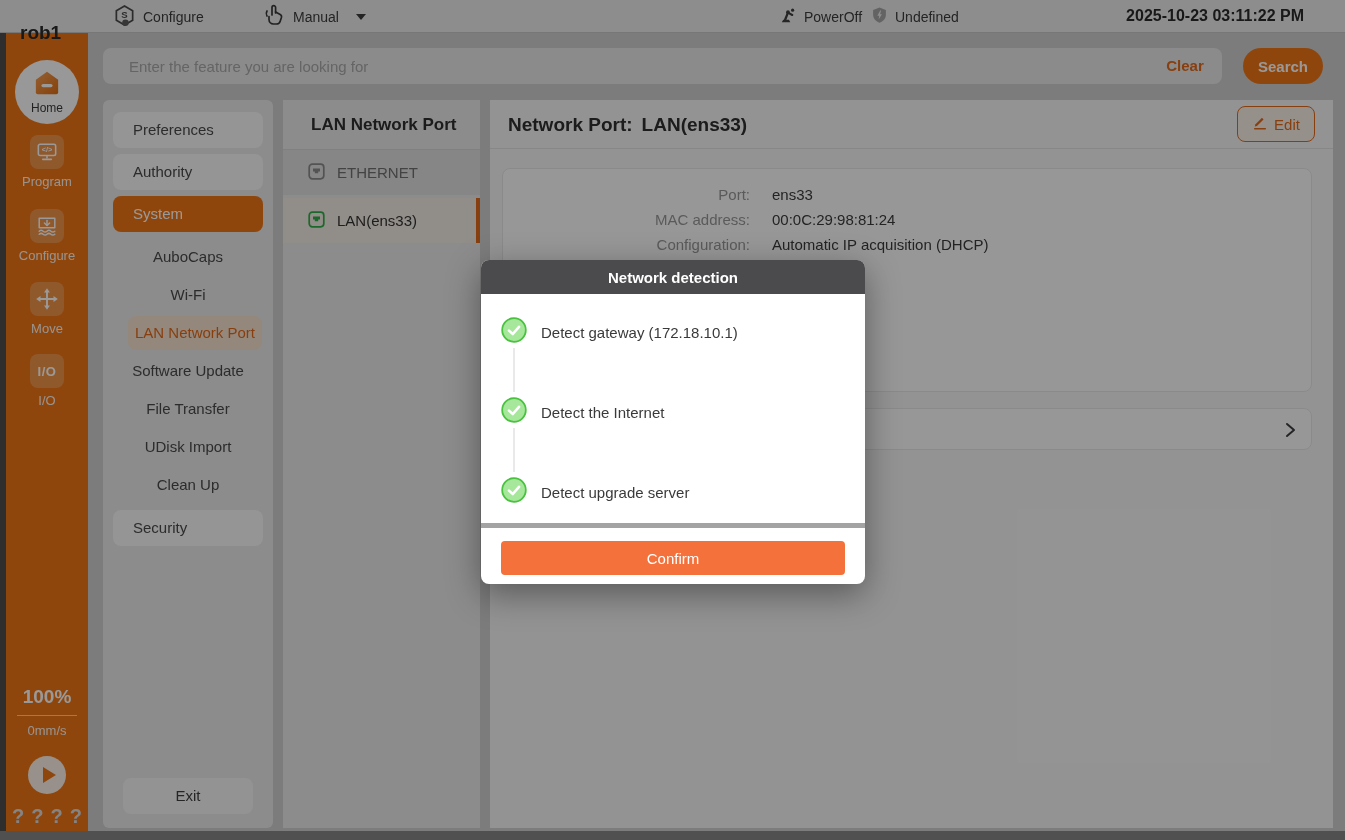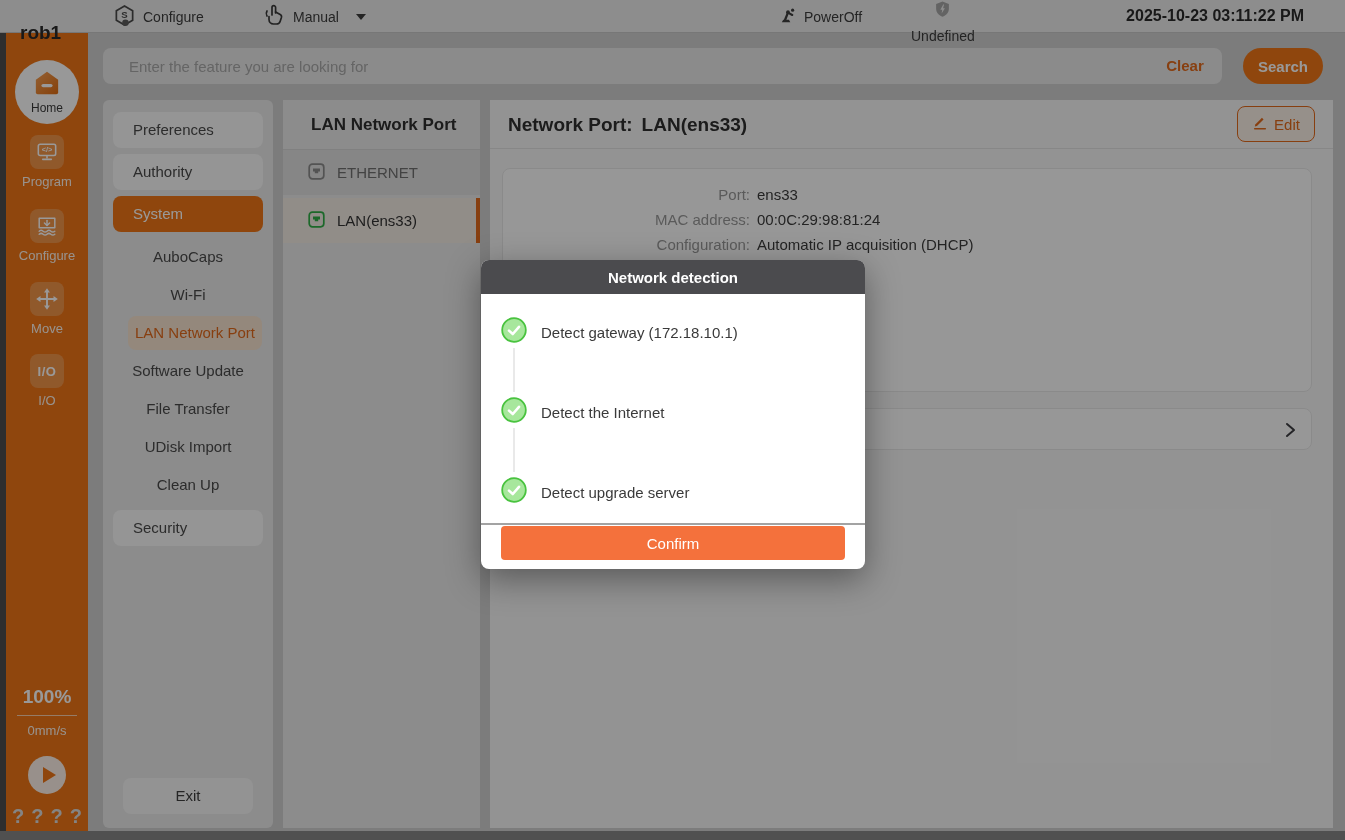--- a/index.html
+++ b/index.html
@@ -4,21 +4,21 @@
 <style>
   * { margin:0; padding:0; box-sizing:border-box; }
   html,body { width:1345px; height:840px; }
   body { font-family:"Liberation Sans", sans-serif; }
   .screen { position:relative; width:1345px; height:840px; background:#cfcfcf; overflow:hidden; }
 
   
   .topbar { position:absolute; left:0; top:0; width:1345px; height:33px; background:#ececec; border-bottom:1px solid #c6c6c6; z-index:2; }
   .robot-name { position:absolute; left:20px; top:5px; font-size:19px; font-weight:bold; color:#2b2b2b;margin-top:17px; }
   .tb-group { position:absolute; top:0; height:33px; display:flex; align-items:center; gap:7px; font-size:14px; color:#3c3c3c; }
-  .tb-sim { left:113px; } .tb-mode { left:262px; } .tb-power { left:778px; } .tb-safety { left:911px;flex-direction:column; }
+  .tb-sim { left:113px; } .tb-mode { left:262px; } .tb-power { left:778px; } .tb-safety { left:871px; }
   .tb-caret { width:0; height:0; border-left:5px solid transparent; border-right:5px solid transparent; border-top:6px solid #3c3c3c; margin-left:10px; }
   .tb-datetime { position:absolute; right:41px; top:7px; font-size:16px; font-weight:bold; color:#2b2b2b; }
 
   
   .search-input { position:absolute; left:103px; top:48px; width:1119px; height:36px; background:#e8e8e8; border:none; border-radius:8px; padding:0 70px 0 26px; font-size:15px; color:#444; font-family:"Liberation Sans", sans-serif; }
   .search-input::placeholder { color:#a8a8a8; }
   .clear-link { position:absolute; left:1155px; top:57px; width:60px; text-align:center; font-size:15px; font-weight:bold; color:#e2691b; cursor:pointer; }
   .search-btn { position:absolute; left:1243px; top:48px; width:80px; height:36px; border:none; border-radius:18px; background:#ee7617; color:#fff; font-size:15px; font-weight:bold; font-family:"Liberation Sans", sans-serif; cursor:pointer; }
 
   
@@ -56,33 +56,33 @@
 
   
   .content-panel { position:absolute; left:490px; top:100px; width:843px; height:728px; background:#f6f6f6; }
   .content-header { position:relative; height:49px; border-bottom:1px solid #e2e2e2; }
   .content-title { position:absolute; left:18px; top:0; line-height:49px; font-size:19px; font-weight:bold; color:#2f2f2f; }
   .content-title .val { margin-left:9px; }
   .edit-btn { position:absolute; right:18px; top:6px; width:78px; height:36px; border:1px solid #e2691b; border-radius:8px; background:#fbf1e7; color:#e2691b; font-size:15px; display:flex; align-items:center; justify-content:center; gap:6px; cursor:pointer; }
   .detail-card { position:absolute; left:12px; top:68px; width:810px; height:224px; background:#fcfcfc; border:1px solid #e7e7e7; border-radius:8px; padding-top:13px; }
   .field-row { display:grid; grid-template-columns:247px 1fr; column-gap:7px; line-height:25px; font-size:15px; }
   .field-row .f-label { text-align:right; color:#979797; }
-  .field-row .f-value { color:#3b3b3b; }
+  .field-row .f-value { color:#3b3b3b;margin-left:15px; }
   .detect-card { position:absolute; left:12px; top:308px; width:810px; height:42px; background:#fcfcfc; border:1px solid #e7e7e7; border-radius:8px; cursor:pointer; }
   .detect-card .chev { position:absolute; right:12px; top:11px; }
 
   
   .dim-overlay { position:absolute; inset:0; background:rgba(0,0,0,.40); z-index:50; }
   .modal { position:absolute; left:481px; top:260px; width:384px; background:#fff; border-radius:8px; overflow:hidden; box-shadow:0 10px 34px rgba(0,0,0,.4); z-index:60; }
   .modal-header { height:34px; background:#4b4b4e; color:#fff; font-size:15px; font-weight:bold; display:flex; align-items:center; justify-content:center; }
   .modal-body { position:relative; height:229px; }
   .step { position:absolute; left:20px; display:flex; align-items:center; gap:14px; }
   .step .txt { font-size:15px; color:#3a3a3a; }
   .connector { position:absolute; left:32px; width:2px; height:44px; background:#e9e9e9; }
-  .modal-footer { border-top:2px solid #a3a3a3; padding:1px 20px 9px; }
+  .modal-footer { border-top:5px solid #a3a3a3; padding:13px 20px 9px; }
   .confirm-btn { width:100%; height:34px; border:none; border-radius:4px; background:#f4713c; color:#fff; font-size:15px; font-family:"Liberation Sans", sans-serif; cursor:pointer; }
 </style>
 </head>
 <body>
 
 <div class="screen">
 
   <div class="topbar">
     <div class="robot-name">rob1</div>
 

